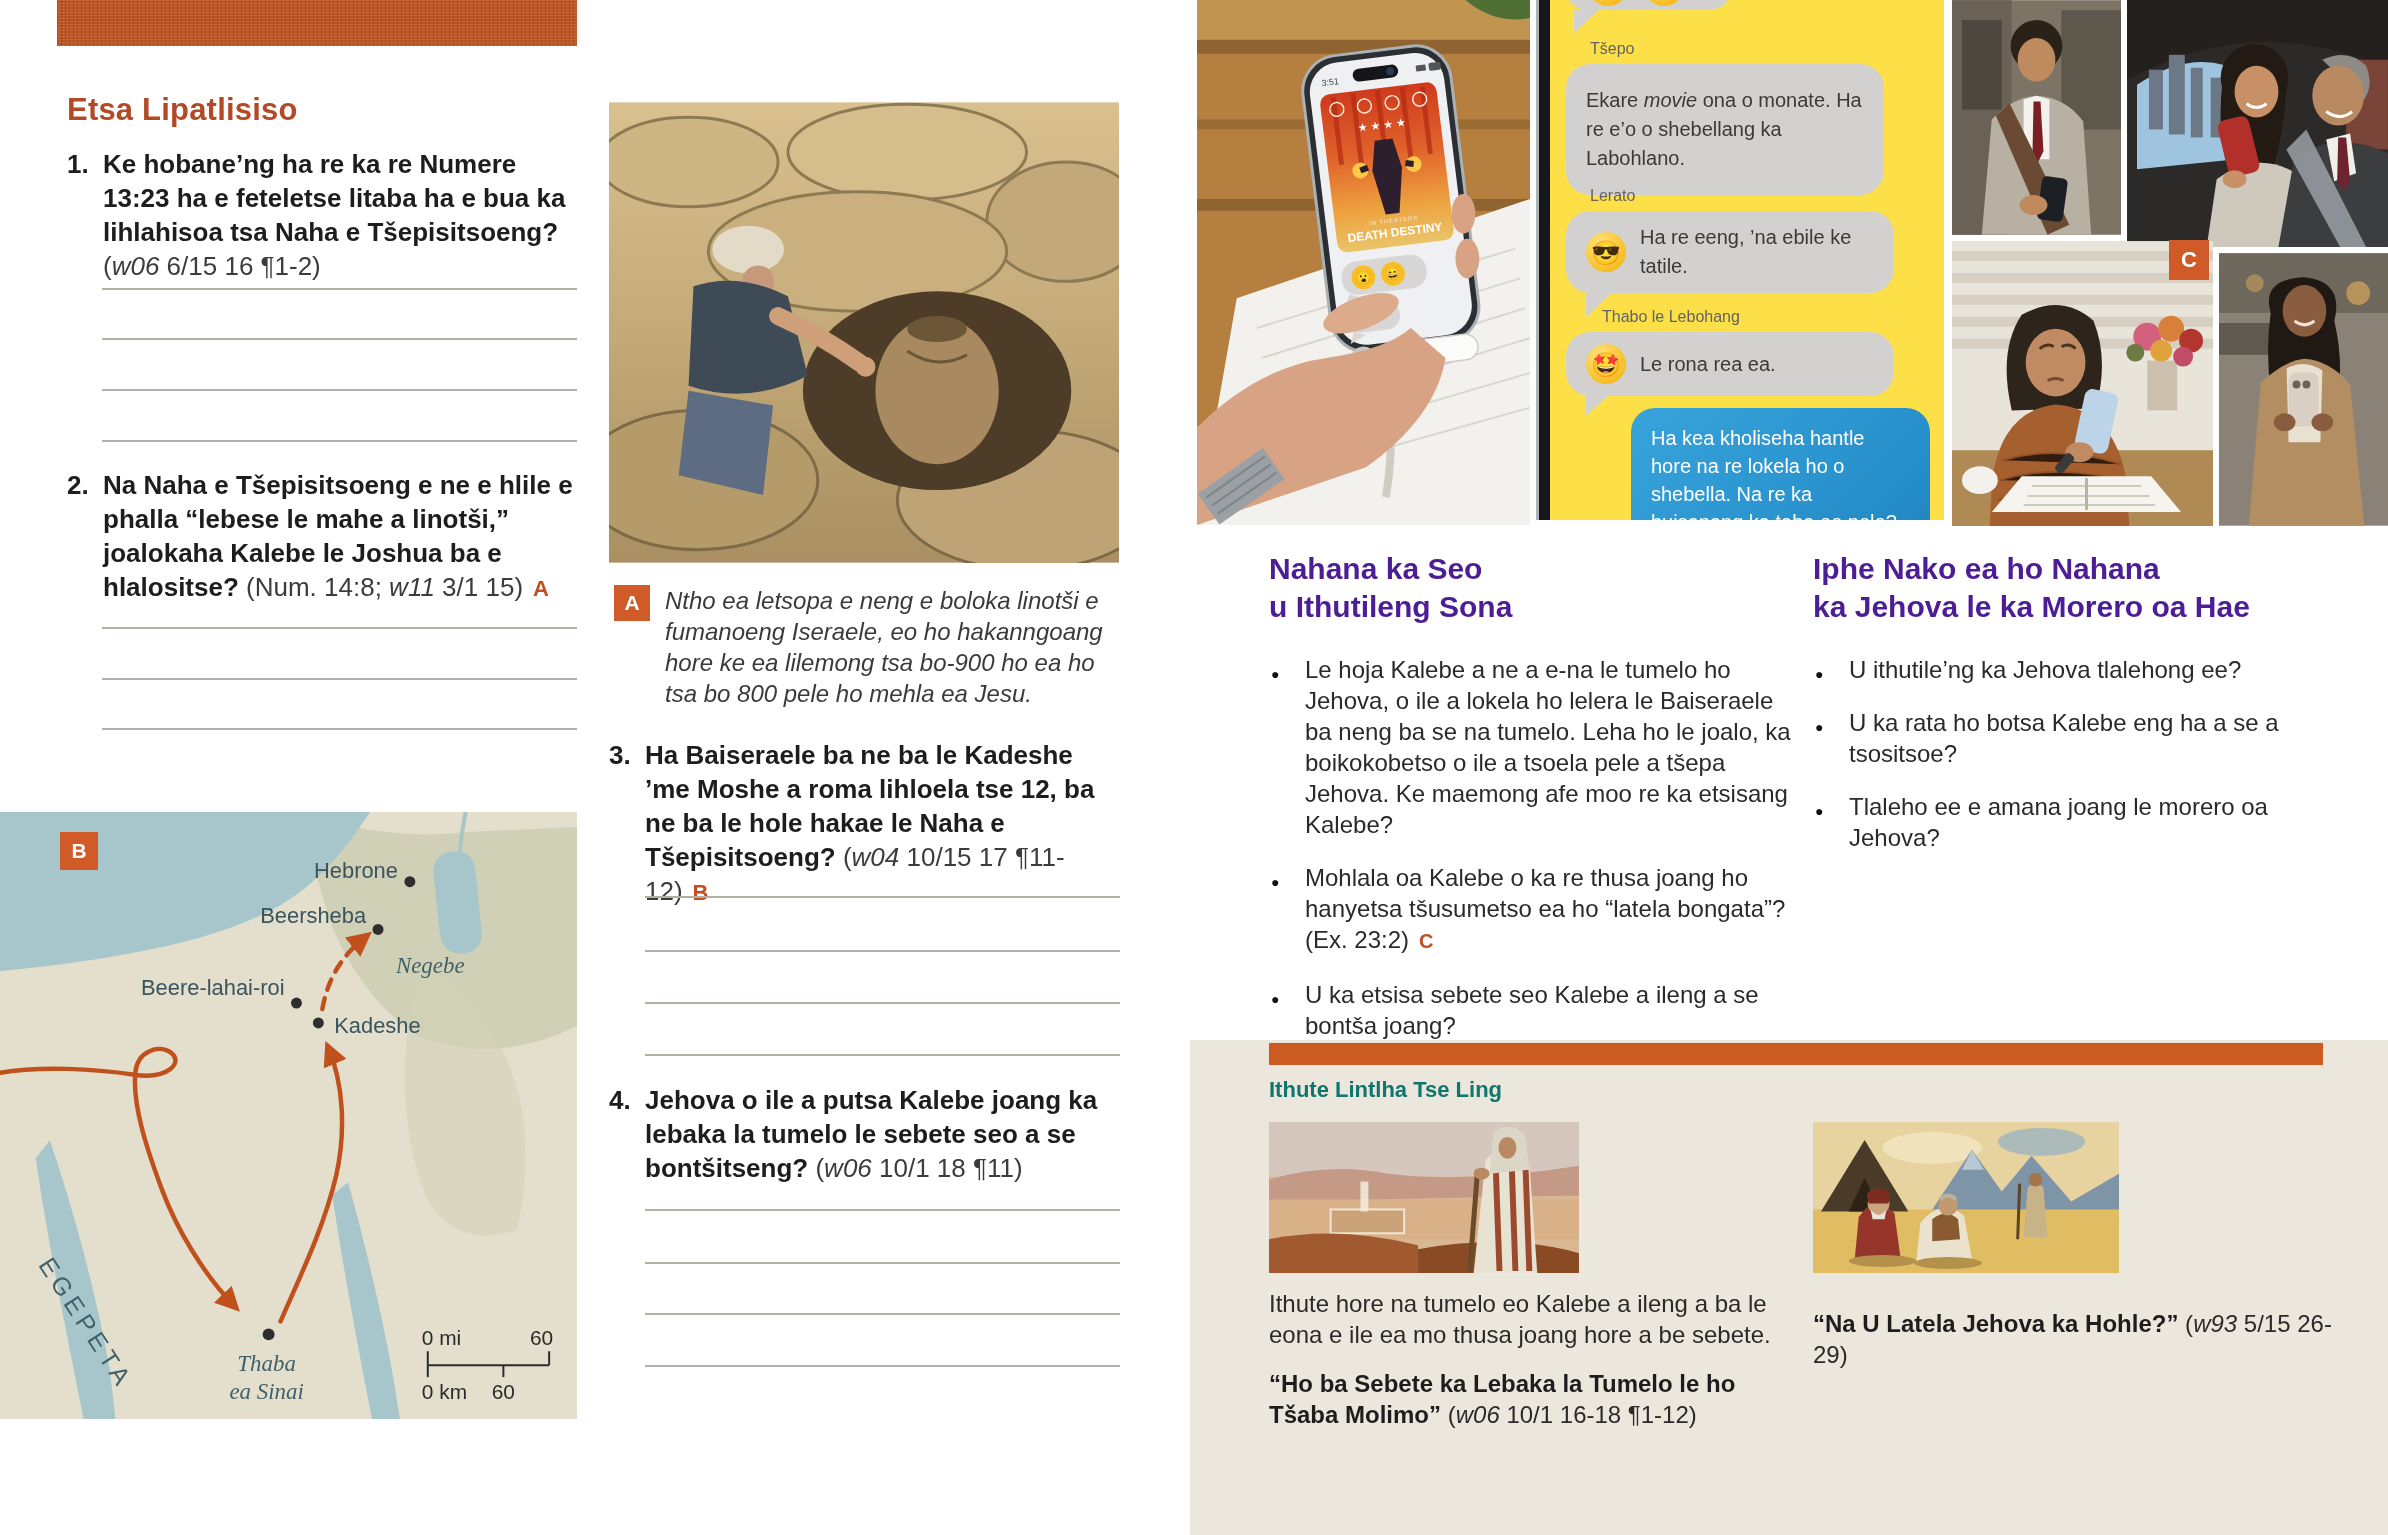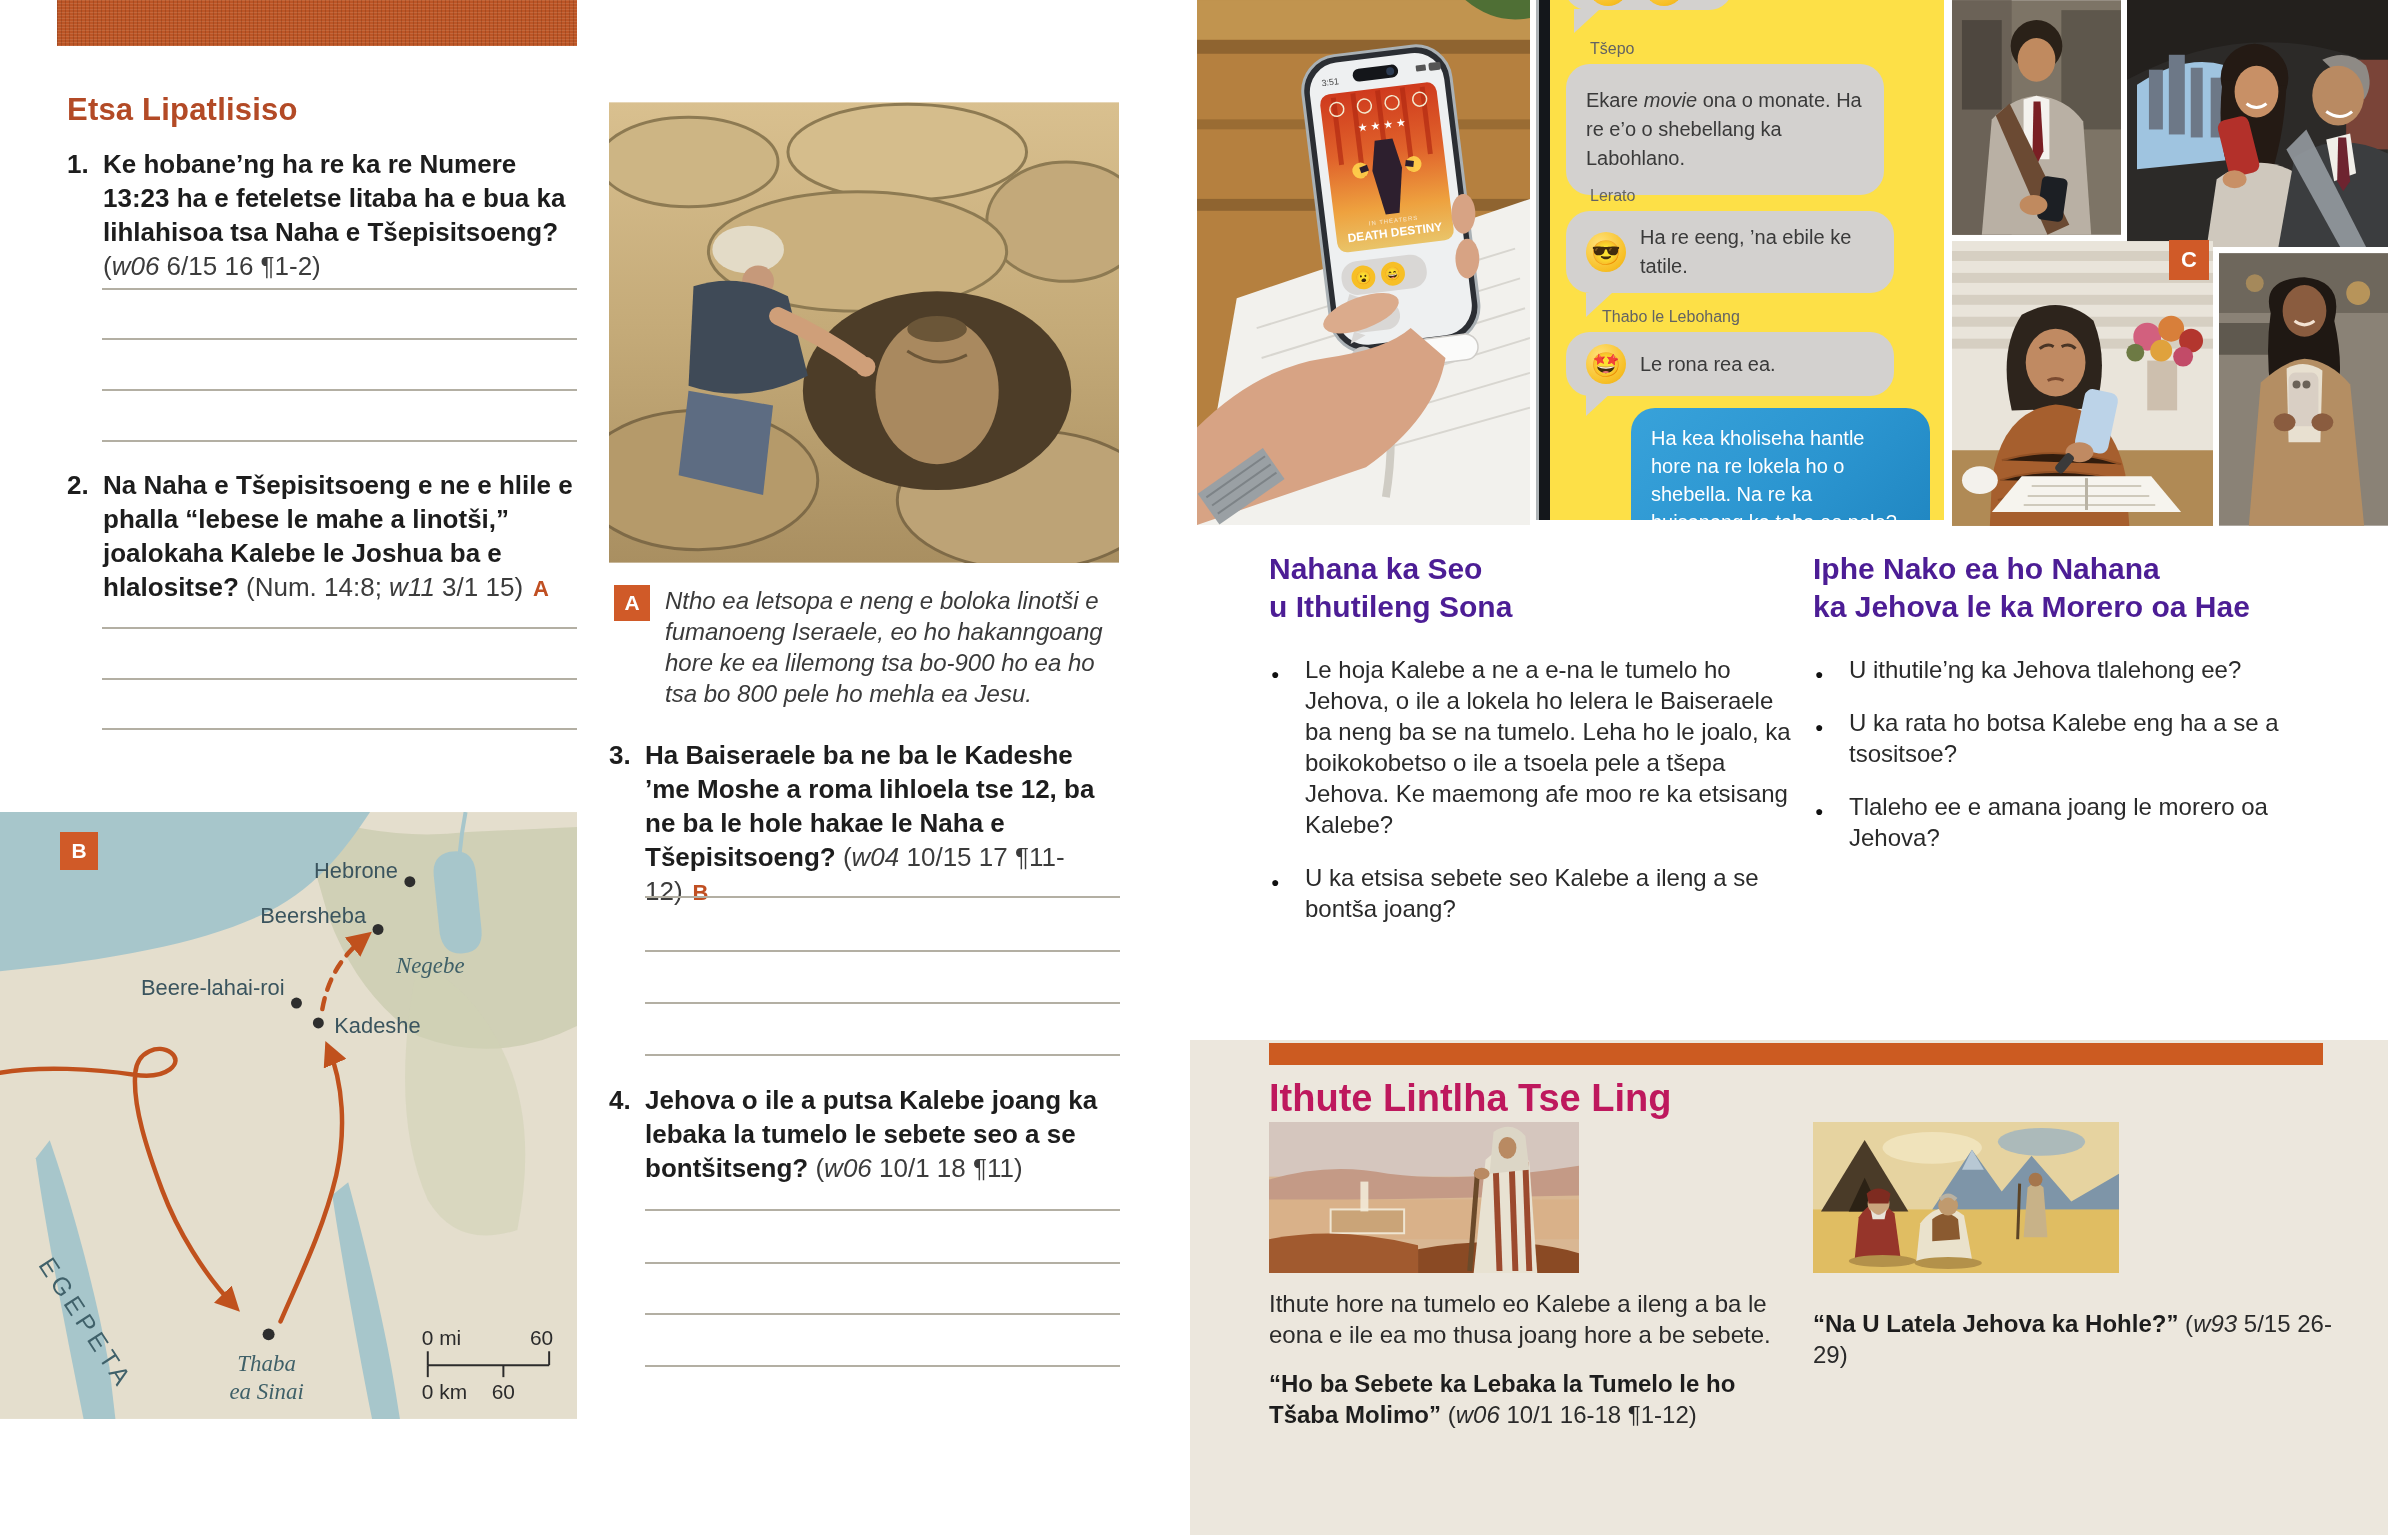--- a/index.html
+++ b/index.html
@@ -22,21 +22,21 @@
 
   
   .rev-head { color:#4c1d95; font-size:30px; line-height:38px; font-weight:bold; }
   ul.dots { list-style:none; }
   ul.dots li { position:relative; padding-left:36px; font-size:24px; line-height:31px; color:#2a2a2a; margin-bottom:22px; }
   ul.dots li::before { content:"●"; position:absolute; left:2px; top:5px; font-size:14px; color:#111; }
 
   
   .beige { background:#ece7dd; }
   .learn-bar { background:#cc5b21; }
-  .learn-head { color:#be185d; font-size:38px; font-weight:bold; }
+  .learn-head { color:#0f766e; font-size:22px; font-weight:bold; }
   .fig-cap { font-size:24px; line-height:31px; color:#2a2a2a; }
   .fig-cap .bold { font-weight:bold; color:#1d1d1d; }
   .fig-cap i { font-style:italic; }
 
   
   .bezel { background:#14171b; border-left:3px solid #aeb4b8; }
   .chat { background:#fde047; overflow:hidden; }
   .bubble { position:absolute; background:#d3d1cf; border-radius:24px; color:#3a3a3a; font-size:20px; line-height:29px; }
   .bubble i { font-style:italic; }
   .tail { position:absolute; width:0; height:0; border-style:solid; border-width:24px 26px 0 0; border-color:#d3d1cf transparent transparent transparent; }
@@ -388,20 +388,21 @@
   <ellipse cx="66" cy="170" rx="11" ry="9" fill="#8a5c3f"></ellipse>
   <ellipse cx="104" cy="170" rx="11" ry="9" fill="#8a5c3f"></ellipse>
 </svg>
 
 <div class="abs badge" style="left:2169px; top:240px; width:40px; height:40px; font-size:22px;">C</div>
 
 <div class="abs" style="left:1269px; top:550px; width:537px;">
   <div class="rev-head"><span>Nahana ka Seo</span><br><span>u Ithutileng Sona</span></div>
   <ul class="dots" style="margin-top:28px;">
     <li><span>Le hoja Kalebe a ne a e-na le tumelo ho Jehova, o ile a lokela ho lelera le Baiseraele ba neng ba se na tumelo. Leha ho le joalo, ka boikokobetso o ile a tsoela pele a tšepa Jehova. Ke maemong afe moo re ka etsisang Kalebe?</span></li>
+    <li><span>Mohlala oa Kalebe o ka re thusa joang ho hanyetsa tšusumetso ea ho “latela bongata”? (Ex. 23:2)</span><span class="marker" style="font-size:20px;">C</span></li>
     <li><span>U ka etsisa sebete seo Kalebe a ileng a se bontša joang?</span></li>
   </ul>
 </div>
 
 <div class="abs" style="left:1813px; top:550px; width:545px;">
   <div class="rev-head"><span>Iphe Nako ea ho Nahana</span><br><span>ka Jehova le ka Morero oa Hae</span></div>
   <ul class="dots" style="margin-top:28px;">
     <li><span>U ithutile’ng ka Jehova tlalehong ee?</span></li>
     <li><span>U ka rata ho botsa Kalebe eng ha a se a tsositsoe?</span></li>
     <li><span>Tlaleho ee e amana joang le morero oa Jehova?</span></li>

